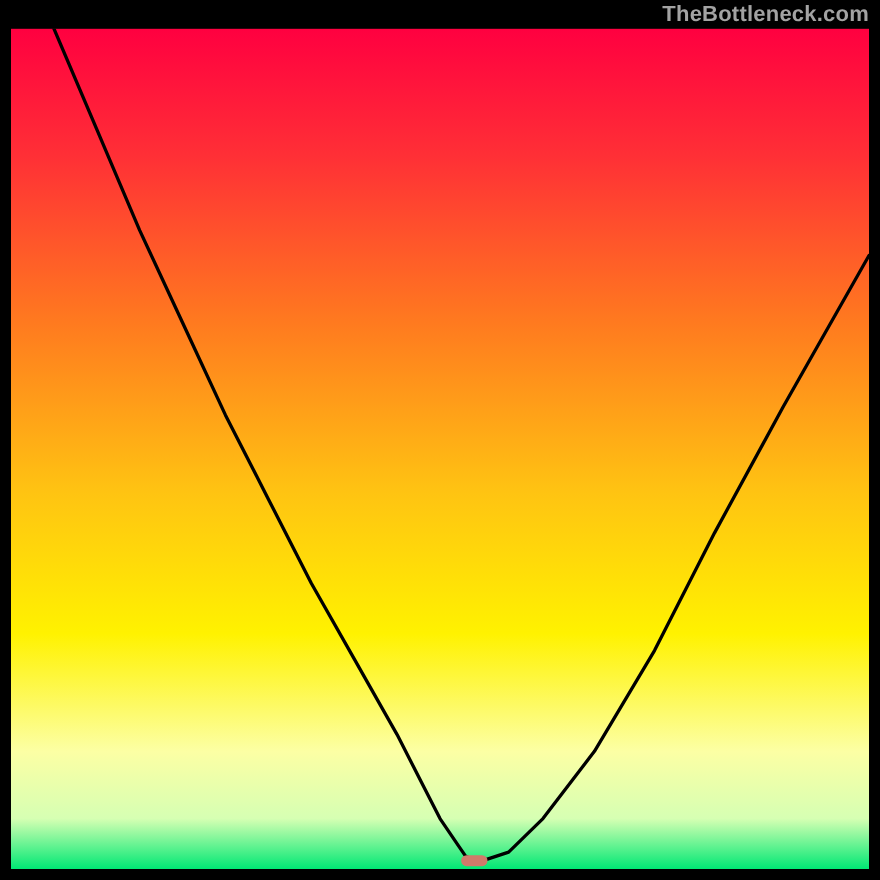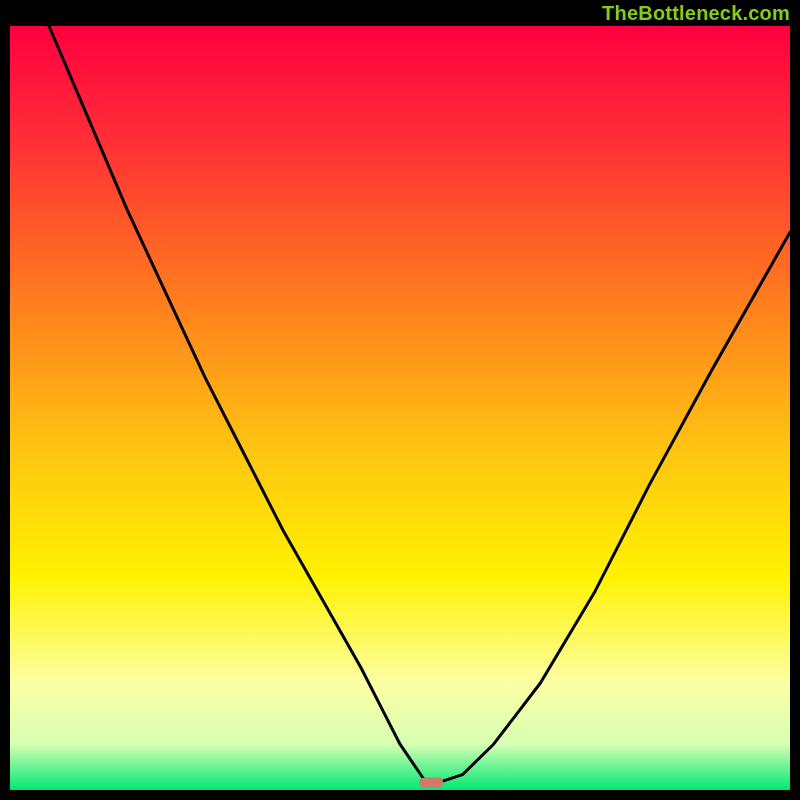--- a/index.html
+++ b/index.html
@@ -14,21 +14,21 @@
   .wrap {
     position: relative;
     width: 800px;
     height: 800px;
     background: #000;
   }
   .watermark {
     position: absolute;
     top: 2px;
     right: 10px;
-    color: #84cc16;
+    color: #a3a3a3;
     font-size: 20px;
     font-weight: 600;
     letter-spacing: 0.2px;
     z-index: 5;
   }
   .plot-outer {
     position: absolute;
     left: 10px;
     top: 26px;
     width: 780px;

